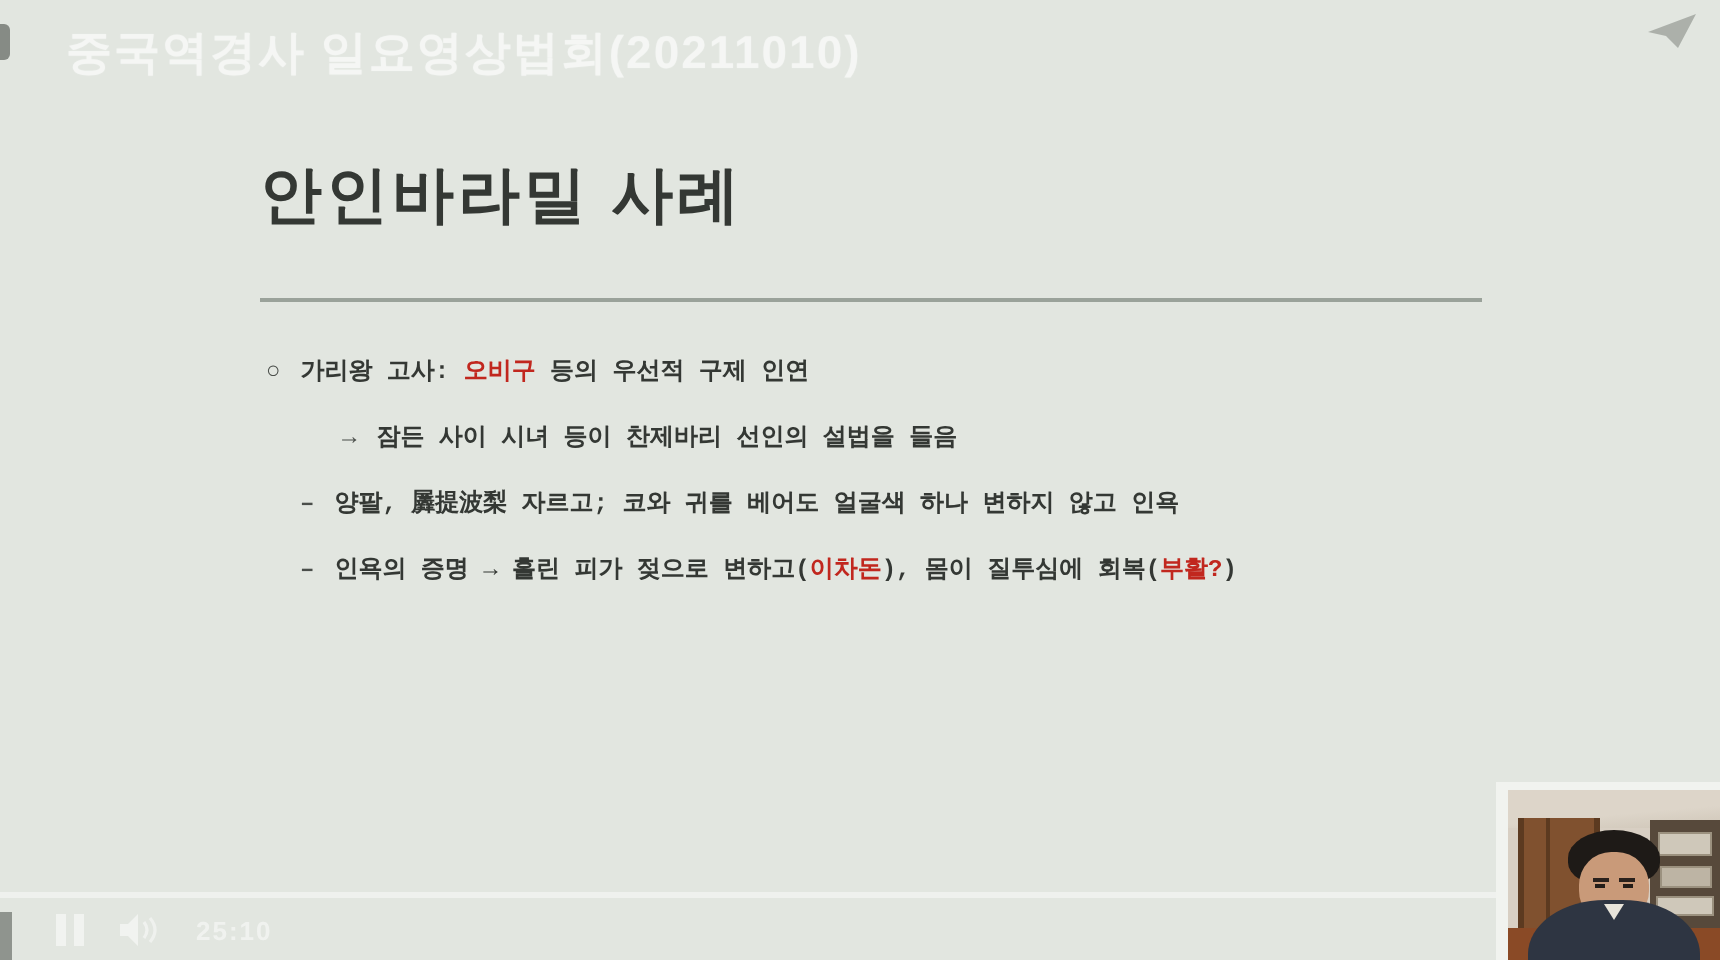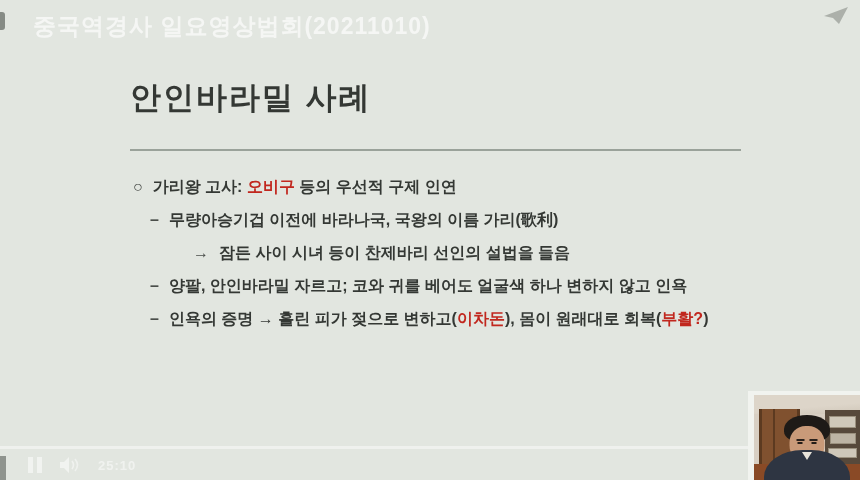--- a/index.html
+++ b/index.html
@@ -31,25 +31,25 @@
     position:absolute;left:130px;top:77px;
     font-size:31px;font-weight:bold;letter-spacing:2px;
     color:var(--text);white-space:nowrap;
   }
   .divider{
     position:absolute;left:130px;top:149px;width:611px;height:2px;
     background:var(--divider);
   }
   .content{
     position:absolute;left:133px;top:170px;width:700px;
-    font-size:16px;font-weight:bold;color:var(--text);
+    font-size:12px;font-weight:bold;color:var(--text);font-family:Liberation Mono, monospace;
   }
   .line{height:33px;line-height:33px;white-space:nowrap}
   .indent-1{margin-left:17px}
-  .indent-2{margin-left:60px}
+  .indent-2{margin-left:38px}
   .marker{display:inline-block;margin-right:10px;color:#4a4e4a}
   .seg.red{color:var(--accent_red)}
   
   .edge-artifact-top{position:absolute;left:0;top:12px;width:5px;height:18px;background:rgba(42,48,42,.5);border-radius:0 3px 3px 0}
   .edge-artifact-bottom{position:absolute;left:0;bottom:0;width:6px;height:24px;background:rgba(42,48,42,.45)}
   
   .seekbar{position:absolute;left:0;right:0;bottom:31px;height:3px;background:rgba(255,255,255,.45);cursor:pointer}
   .controls{position:absolute;left:28px;bottom:7px;display:flex;align-items:center;gap:18px;opacity:.55}
   .pause-btn{display:flex;gap:4px;cursor:pointer}
   .pause-btn .bar{width:5px;height:16px;background:rgba(255,255,255,.95);display:inline-block}
@@ -103,31 +103,28 @@
 <div class="edge-artifact-top"></div>
 <div class="edge-artifact-bottom"></div>
 
 <div class="slide-title">안인바라밀 사례</div>
 <div class="divider"></div>
 
 <div class="content">
   <div class="line indent-0">
     <span class="marker">○</span><span class="seg">가리왕 고사: </span><span class="seg red">오비구</span><span class="seg"> 등의 우선적 구제 인연</span>
   </div>
-  <div class="line indent-1">
-    <span class="marker">–</span><span class="seg">무량아승기겁 이전에 바라나국, 국왕의 이름 가리(歌利)</span>
-  </div>
   <div class="line indent-2">
     <span class="marker">→</span><span class="seg">잠든 사이 시녀 등이 찬제바리 선인의 설법을 들음</span>
   </div>
   <div class="line indent-1">
-    <span class="marker">–</span><span class="seg">양팔, 안인바라밀 자르고;  코와 귀를 베어도 얼굴색 하나 변하지 않고 인욕</span>
+    <span class="marker">–</span><span class="seg">양팔, 羼提波梨 자르고;  코와 귀를 베어도 얼굴색 하나 변하지 않고 인욕</span>
   </div>
   <div class="line indent-1">
-    <span class="marker">–</span><span class="seg">인욕의 증명 → 흘린 피가 젖으로 변하고(</span><span class="seg red">이차돈</span><span class="seg">), 몸이 원래대로 회복(</span><span class="seg red">부활?</span><span class="seg">)</span>
+    <span class="marker">–</span><span class="seg">인욕의 증명 → 흘린 피가 젖으로 변하고(</span><span class="seg red">이차돈</span><span class="seg">), 몸이 질투심에 회복(</span><span class="seg red">부활?</span><span class="seg">)</span>
   </div>
 </div>
 
 <div class="seekbar"></div>
 <div class="controls">
   <div class="pause-btn">
     <span class="bar"></span>
     <span class="bar"></span>
   </div>
   <div class="vol-btn">

